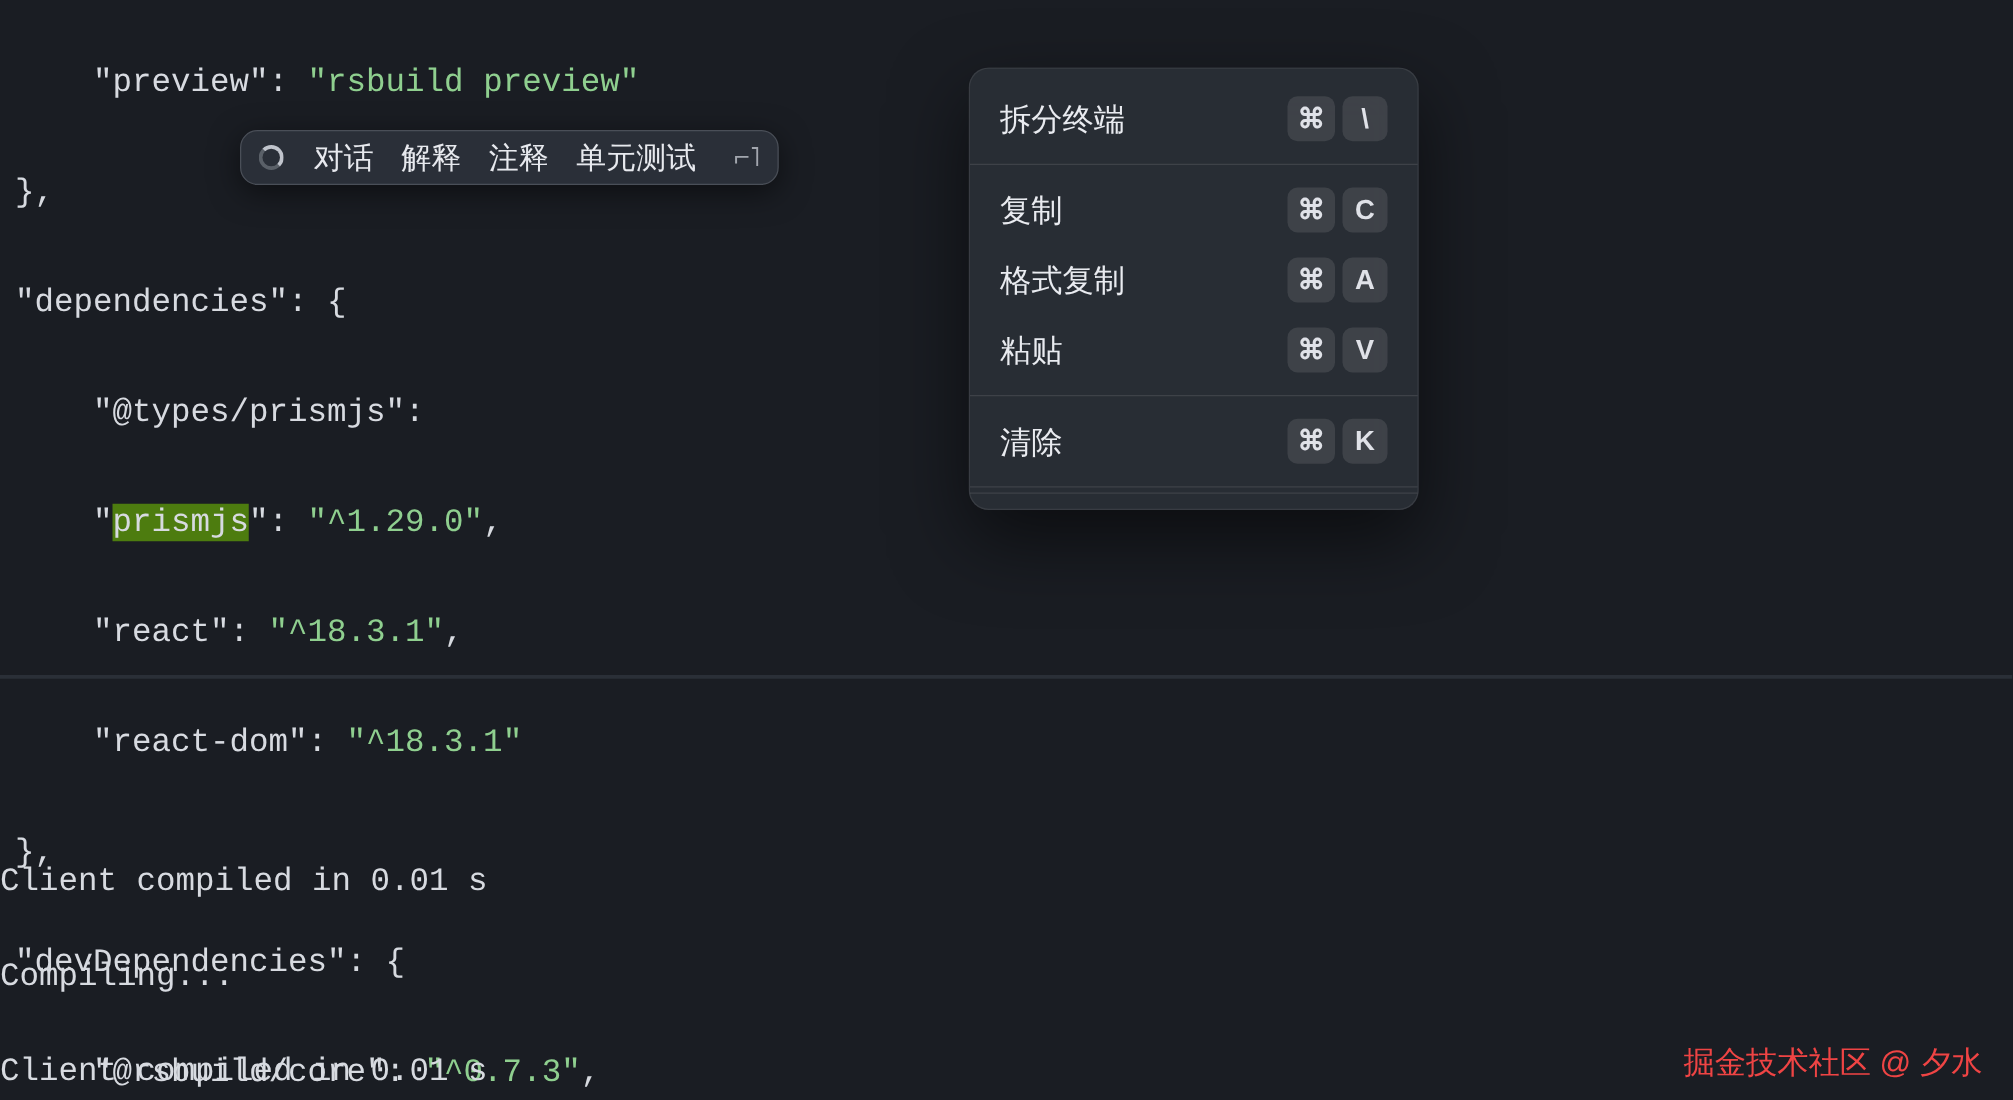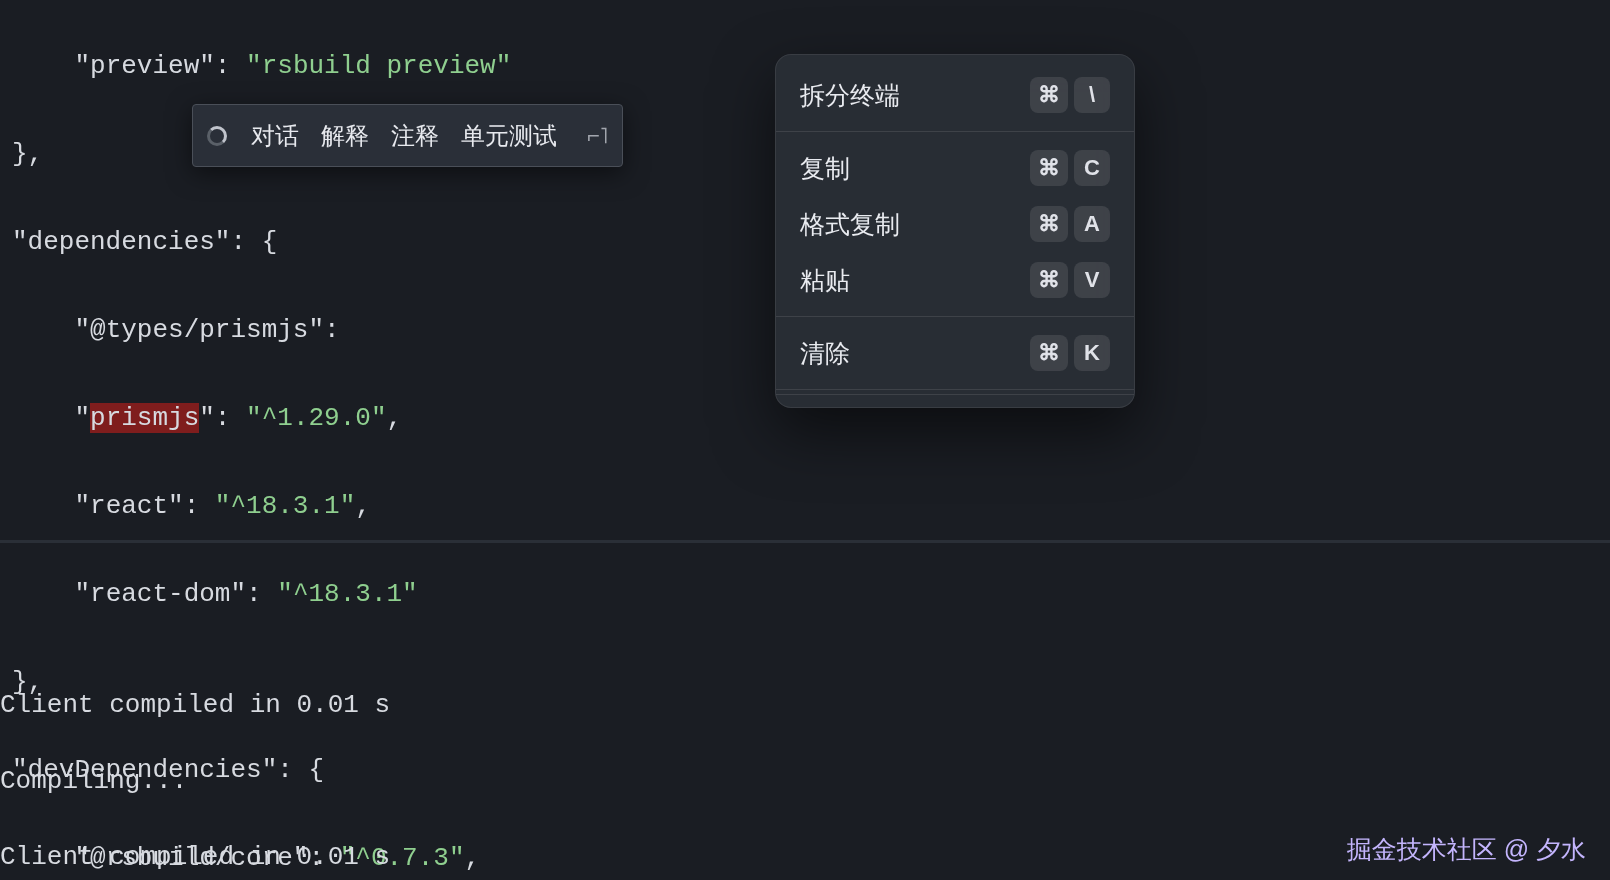--- a/index.html
+++ b/index.html
@@ -17,21 +17,21 @@
     position: absolute;
     left: 0; top: 0;
     width: 1610px;
     padding-left: 12px;
     line-height: 44px;
     white-space: pre;
   }
   .tok-key { color: #d7dae0; }
   .tok-str { color: #8fcf8f; }
   .tok-punc { color: #d7dae0; }
-  .sel { background: #7f1d1d; }
+  .sel { background: #4d7c0f; }
   .bold { font-weight: 400; }
 
   
   .terminal {
     position: absolute;
     left: 0; top: 648px;
     padding-left: 0;
     line-height: 38px;
     color: #d7dae0;
     white-space: pre;
@@ -42,24 +42,24 @@
     left: 0; top: 540px;
     width: 100%;
     height: 3px;
     background: #2a2f37;
   }
 
   
   .assist-bar {
     position: absolute;
     left: 192px; top: 104px;
-    height: 63px;
+    height: 44px;
     background: #2a2f38;
     border: 1px solid #4a4f58;
-    border-radius: 4px;
+    border-radius: 14px;
     box-shadow: 0 6px 24px rgba(0,0,0,.5);
     display: flex;
     align-items: center;
     padding: 0 14px;
     gap: 22px;
     font-family: -apple-system, "PingFang SC", sans-serif;
     font-size: 24px;
     color: #e7e9ee;
   }
   .assist-bar .spinner {
@@ -114,21 +114,21 @@
     font-size: 22px; font-weight: 600;
     font-family: -apple-system, sans-serif;
     color: #e0e2e8;
   }
 
   .watermark {
     position: absolute;
     right: 24px; bottom: 14px;
     font-family: -apple-system, "PingFang SC", sans-serif;
     font-size: 25px;
-    color: #c4b5fd;
+    color: #ef4444;
     font-weight: 500;
   }
 </style>
 </head>
 <body>
 
 <div class="code-area">
 <div>    <span class="tok-key">"preview"</span><span class="tok-punc">: </span><span class="tok-str">"rsbuild preview"</span></div>
 <div><span class="tok-punc">},</span></div>
 <div><span class="tok-key">"dependencies"</span><span class="tok-punc">: {</span></div>

